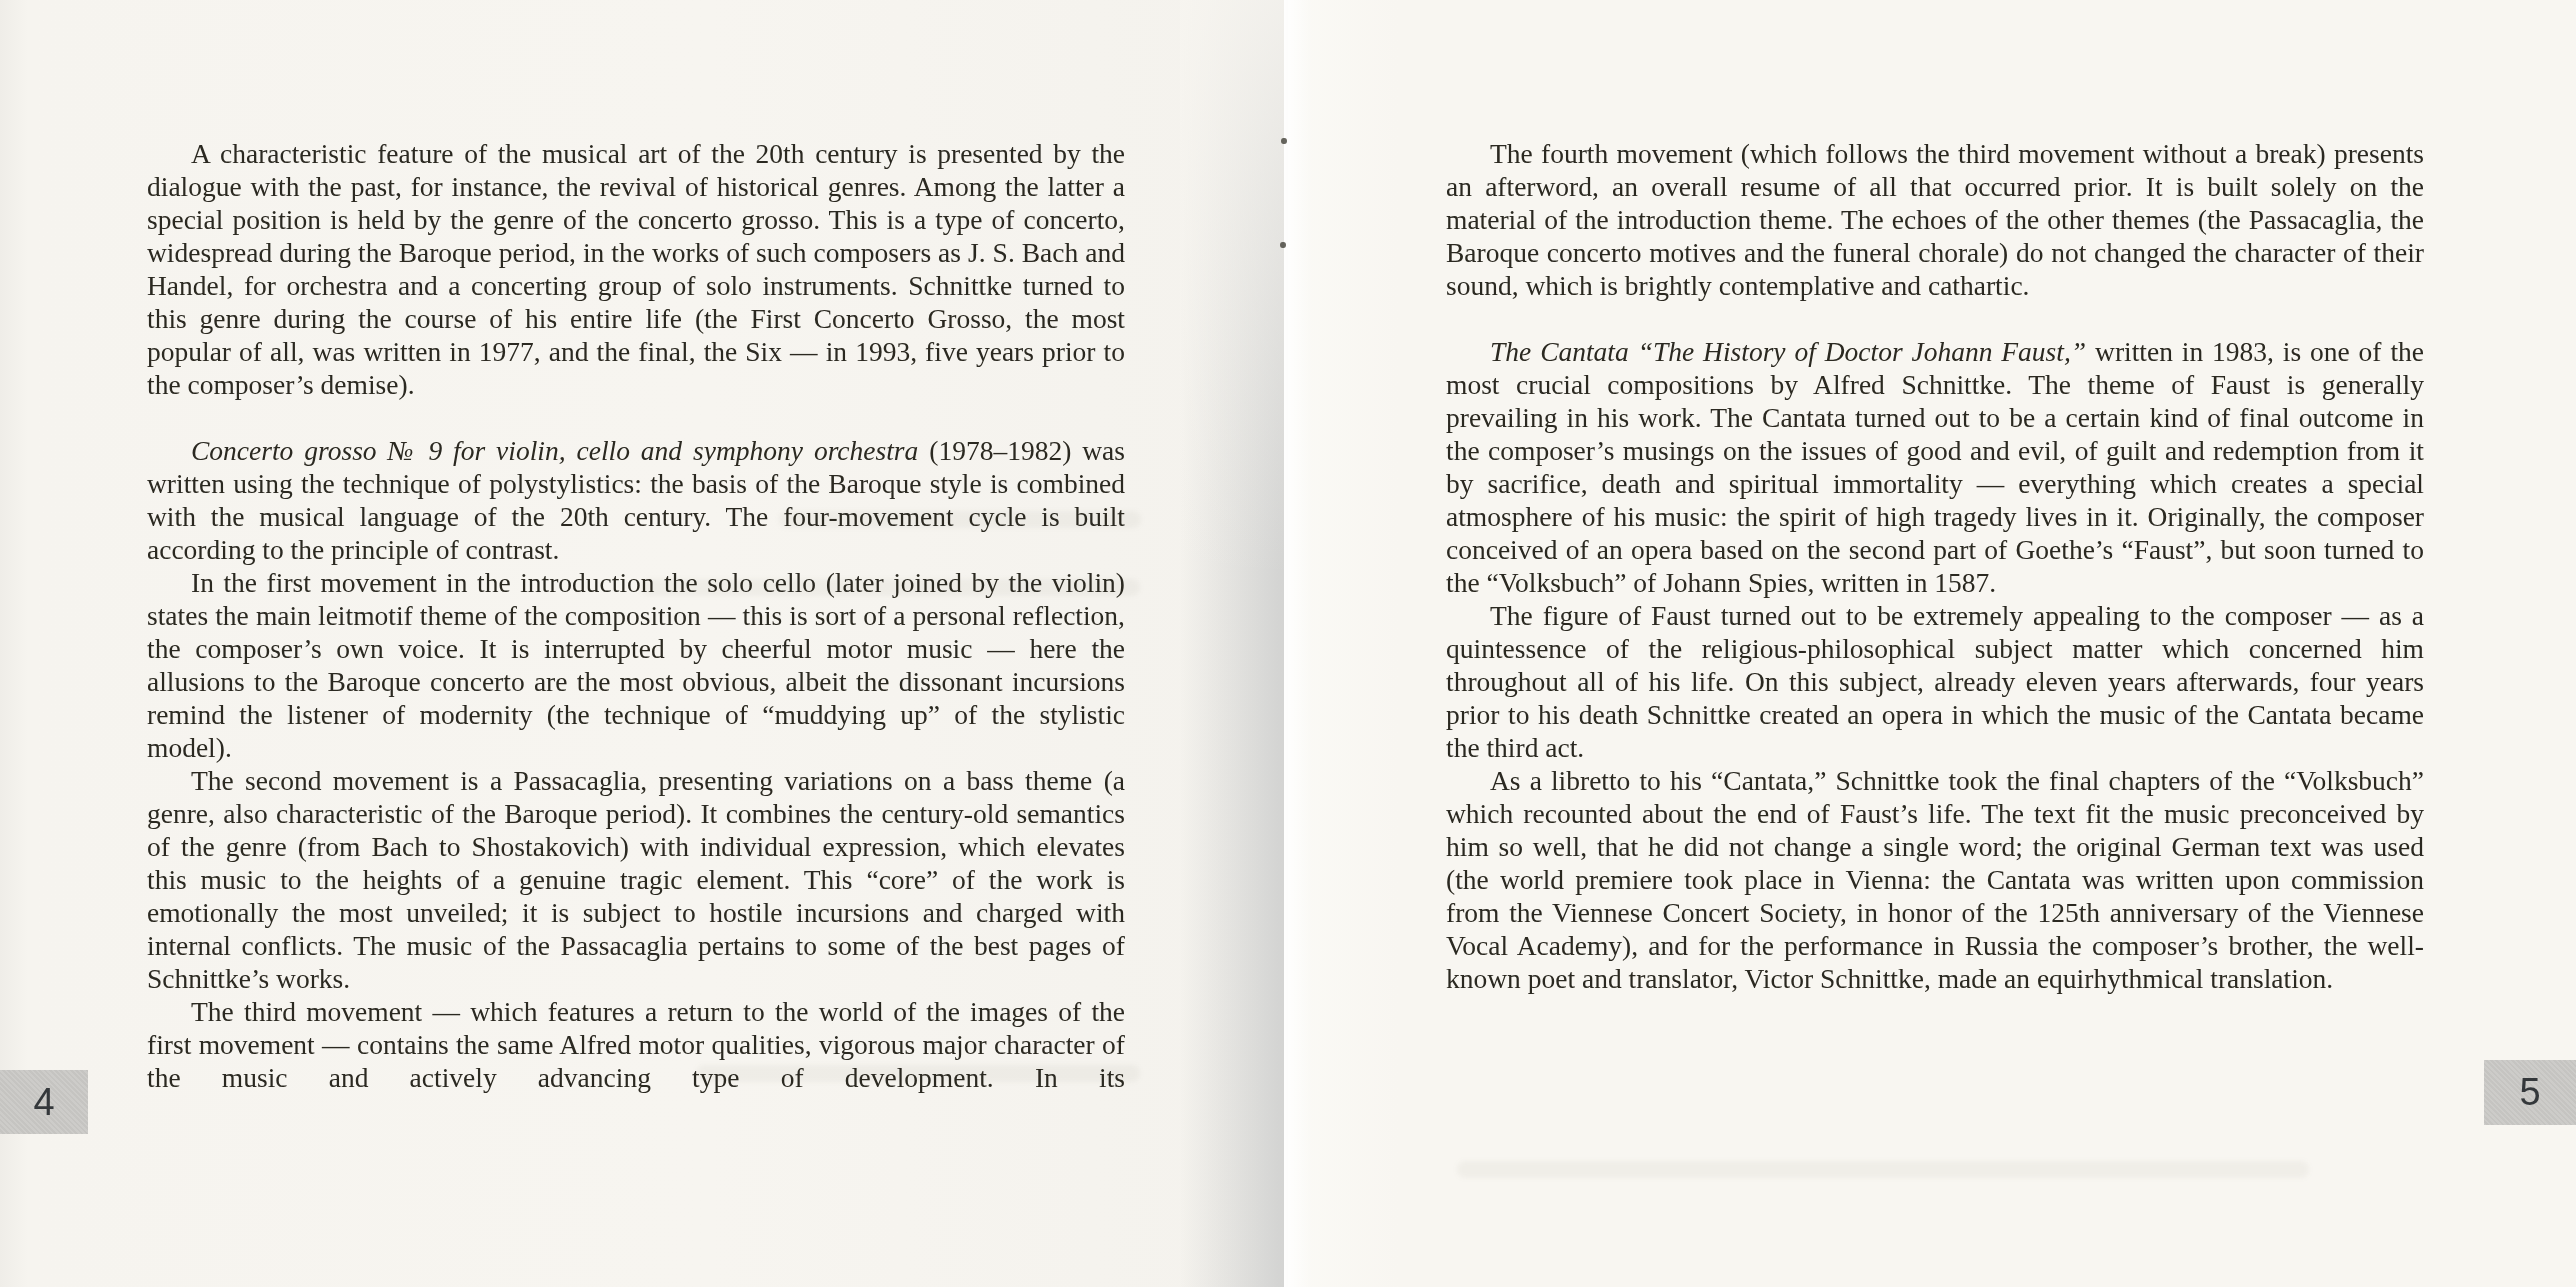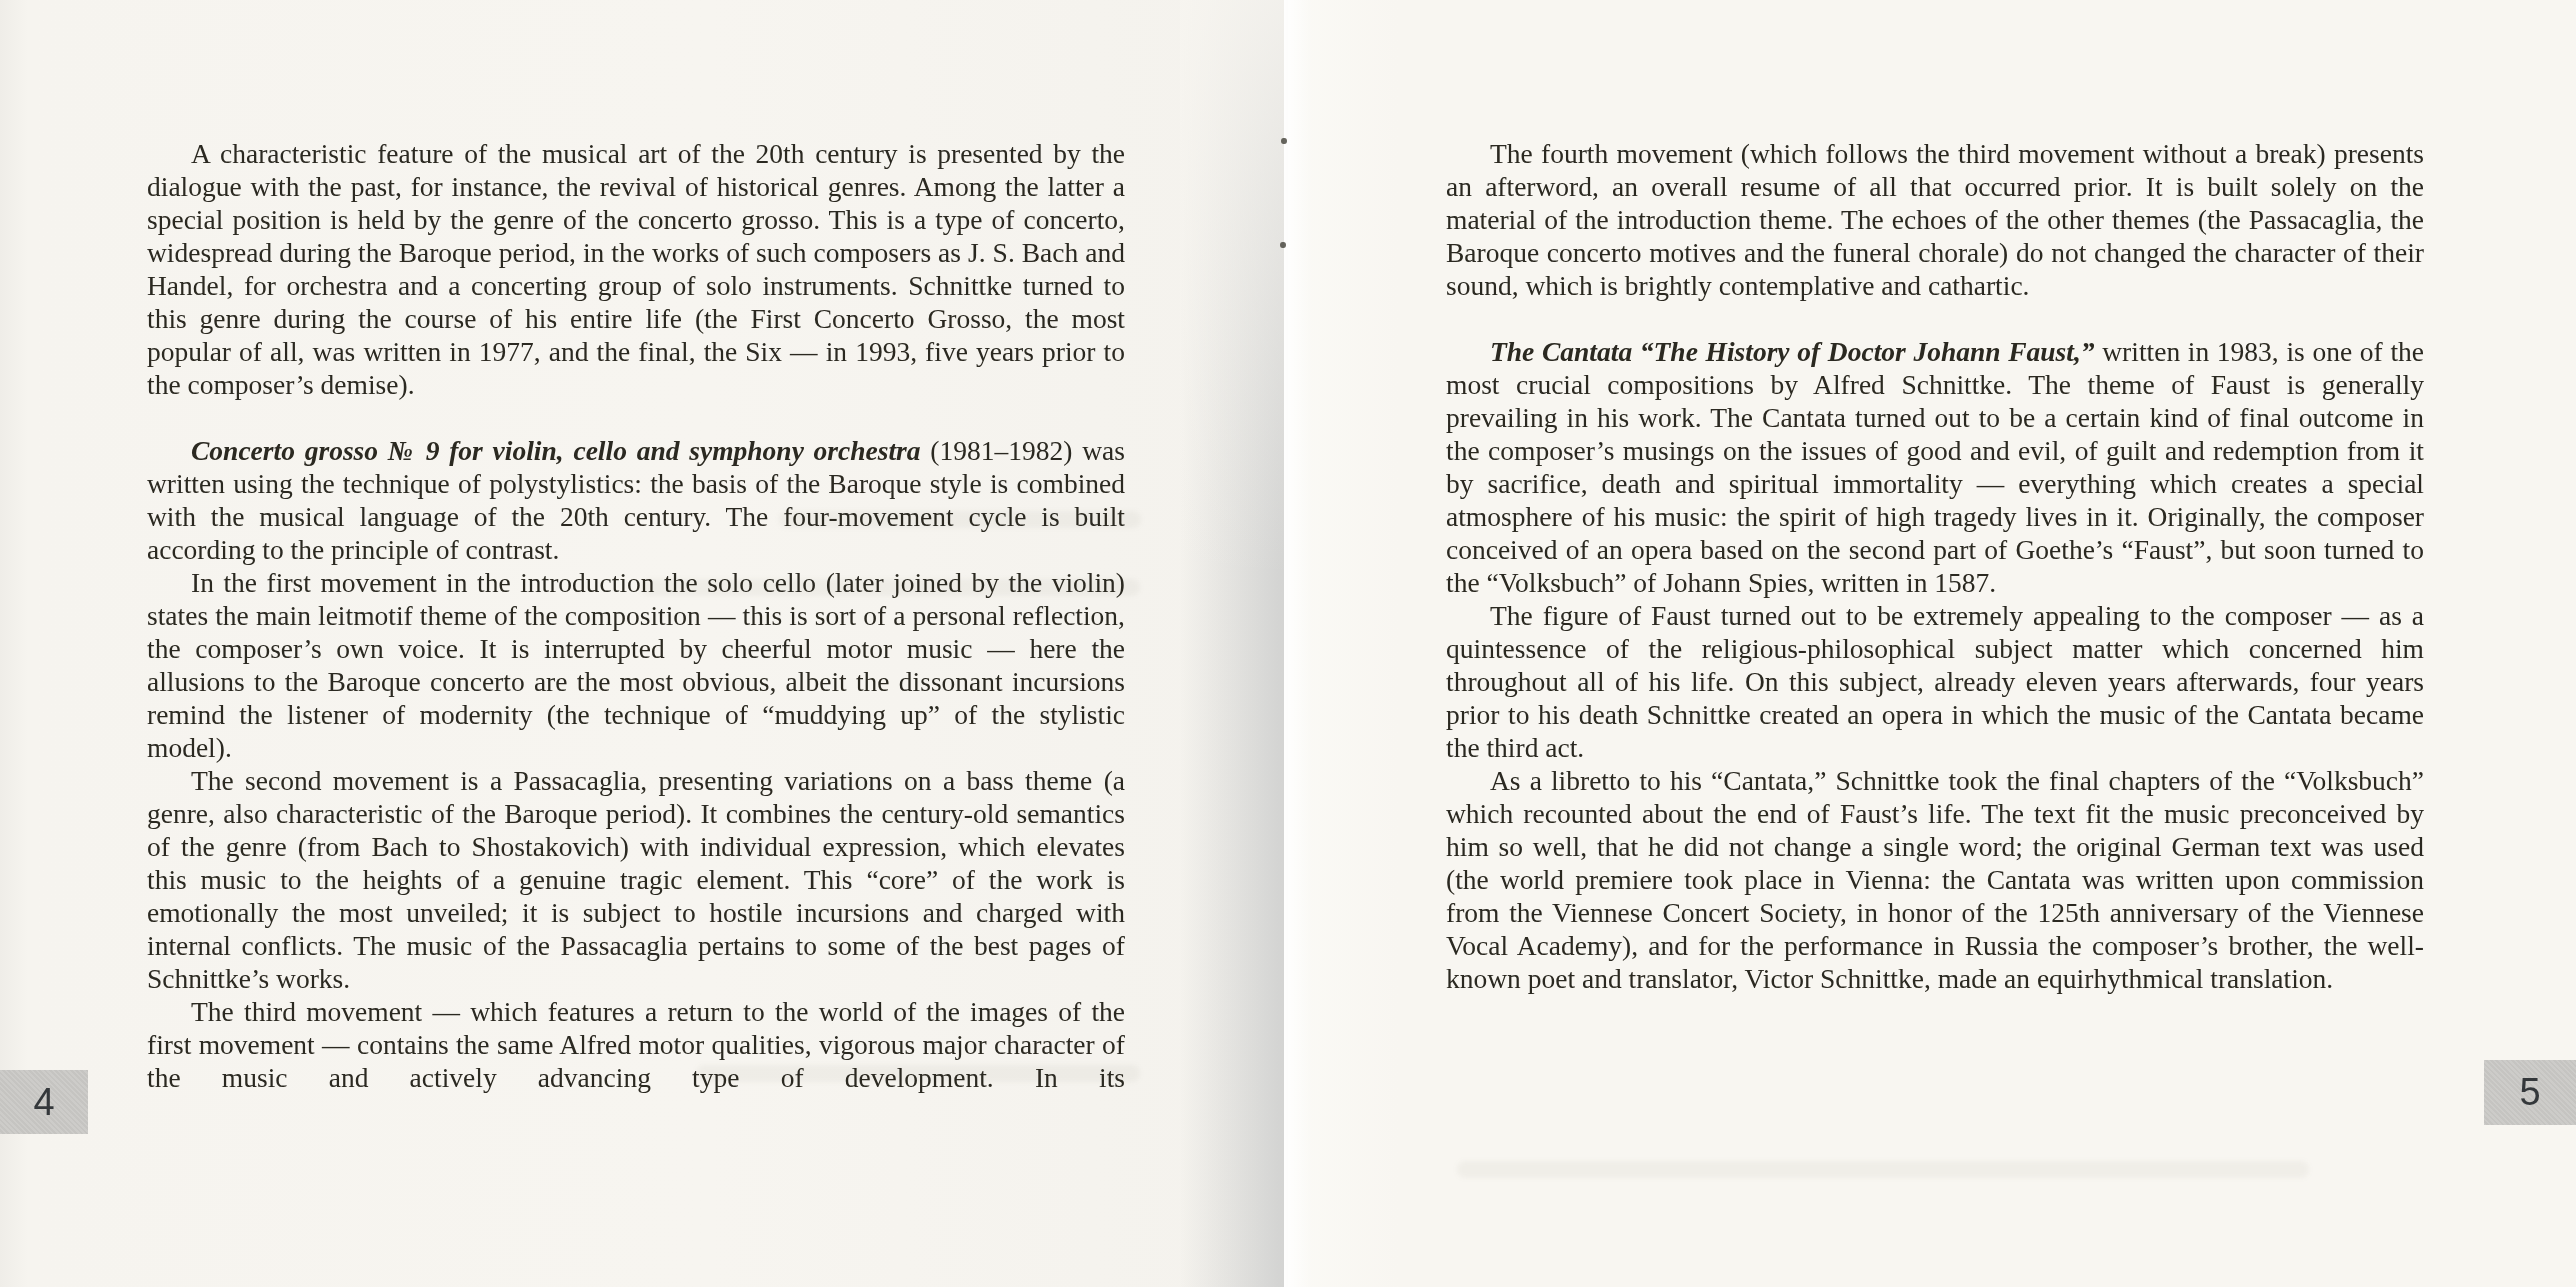--- a/index.html
+++ b/index.html
@@ -55,21 +55,21 @@
     font-size: 27.5px; line-height: 33px;
     text-align: justify;
   }
   .textcol.left  { left: 147px; }
   .textcol.right { left: 1446px; }
 
   .para { margin: 0; text-indent: 44px; }
   .para.no-indent { text-indent: 0; }
   .para.gap-after { margin-bottom: 33px; }
   .para.justify-last { text-align-last: justify; }
-  .ital { font-style: italic; font-weight: bold; }
+  .ital { font-style: italic; }
 
   
   .pagenum {
     position: absolute;
     background: #c9c8c5;
     background-image: repeating-linear-gradient(45deg, rgba(255,255,255,0.07) 0 1.8px, rgba(0,0,0,0.02) 1.8px 3.7px);
     display: flex; align-items: center; justify-content: center;
     font-family: "Liberation Sans", "DejaVu Sans", sans-serif;
     font-size: 38px; color: #34383b;
   }
@@ -91,21 +91,21 @@
   <div class="staple" style="left:1281px; top:138px;"></div>
   <div class="staple" style="left:1280px; top:242px;"></div>
 
   <div class="bleed" style="left:779px;  top:511px;  width:362px;"></div>
   <div class="bleed" style="left:641px;  top:579px;  width:499px;"></div>
   <div class="bleed" style="left:696px;  top:1065px; width:444px;"></div>
   <div class="bleed" style="left:1457px; top:1161px; width:852px;"></div>
 
   <div class="textcol left">
     <p class="para gap-after"><span class="ital"></span><span>A characteristic feature of the musical art of the 20th century is presented by the dialogue with the past, for instance, the revival of historical genres. Among the latter a special position is held by the genre of the concerto grosso. This is a type of concerto, widespread during the Baroque period, in the works of such composers as J. S. Bach and Handel, for orchestra and a concerting group of solo instruments. Schnittke turned to this genre during the course of his entire life (the First Concerto Grosso, the most popular of all, was written in 1977, and the final, the Six — in 1993, five years prior to the composer’s demise).</span></p>
-    <p class="para"><span class="ital">Concerto grosso № 9 for violin, cello and symphony orchestra</span><span> (1981–1982) was written using the technique of polystylistics: the basis of the Baroque style is combined with the musical language of the 20th century. The four-movement cycle is built according to the principle of contrast.</span></p>
+    <p class="para"><span class="ital">Concerto grosso № 9 for violin, cello and symphony orchestra</span><span> (1978–1982) was written using the technique of polystylistics: the basis of the Baroque style is combined with the musical language of the 20th century. The four-movement cycle is built according to the principle of contrast.</span></p>
     <p class="para"><span class="ital"></span><span>In the first movement in the introduction the solo cello (later joined by the violin) states the main leitmotif theme of the composition — this is sort of a personal reflection, the composer’s own voice. It is interrupted by cheerful motor music — here the allusions to the Baroque concerto are the most obvious, albeit the dissonant incursions remind the listener of modernity (the technique of “muddying up” of the stylistic model).</span></p>
     <p class="para"><span class="ital"></span><span>The second movement is a Passacaglia, presenting variations on a bass theme (a genre, also characteristic of the Baroque period). It combines the century-old semantics of the genre (from Bach to Shostakovich) with individual expression, which elevates this music to the heights of a genuine tragic element. This “core” of the work is emotionally the most unveiled; it is subject to hostile incursions and charged with internal conflicts. The music of the Passacaglia pertains to some of the best pages of Schnittke’s works.</span></p>
     <p class="para justify-last"><span class="ital"></span><span>The third movement — which features a return to the world of the images of the first movement — contains the same Alfred motor qualities, vigorous major character of the music and actively advancing type of development. In its</span></p>
   </div>
 
   <div class="textcol right">
     <p class="para gap-after"><span class="ital"></span><span>The fourth movement (which follows the third movement without a break) presents an afterword, an overall resume of all that occurred prior. It is built solely on the material of the introduction theme. The echoes of the other themes (the Passacaglia, the Baroque concerto motives and the funeral chorale) do not changed the character of their sound, which is brightly contemplative and cathartic.</span></p>
     <p class="para"><span class="ital">The Cantata “The History of Doctor Johann Faust,”</span><span> written in 1983, is one of the most crucial compositions by Alfred Schnittke. The theme of Faust is generally prevailing in his work. The Cantata turned out to be a certain kind of final outcome in the composer’s musings on the issues of good and evil, of guilt and redemption from it by sacrifice, death and spiritual immortality — everything which creates a special atmosphere of his music: the spirit of high tragedy lives in it. Originally, the composer conceived of an opera based on the second part of Goethe’s “Faust”, but soon turned to the “Volksbuch” of Johann Spies, written in 1587.</span></p>
     <p class="para"><span class="ital"></span><span>The figure of Faust turned out to be extremely appealing to the composer — as a quintessence of the religious-philosophical subject matter which concerned him throughout all of his life. On this subject, already eleven years afterwards, four years prior to his death Schnittke created an opera in which the music of the Cantata became the third act.</span></p>
     <p class="para"><span class="ital"></span><span>As a libretto to his “Cantata,” Schnittke took the final chapters of the “Volksbuch” which recounted about the end of Faust’s life. The text fit the music preconceived by him so well, that he did not change a single word; the original German text was used (the world premiere took place in Vienna: the Cantata was written upon commission from the Viennese Concert Society, in honor of the 125th anniversary of the Viennese Vocal Academy), and for the performance in Russia the composer’s brother, the well-known poet and translator, Victor Schnittke, made an equirhythmical translation.</span></p>

